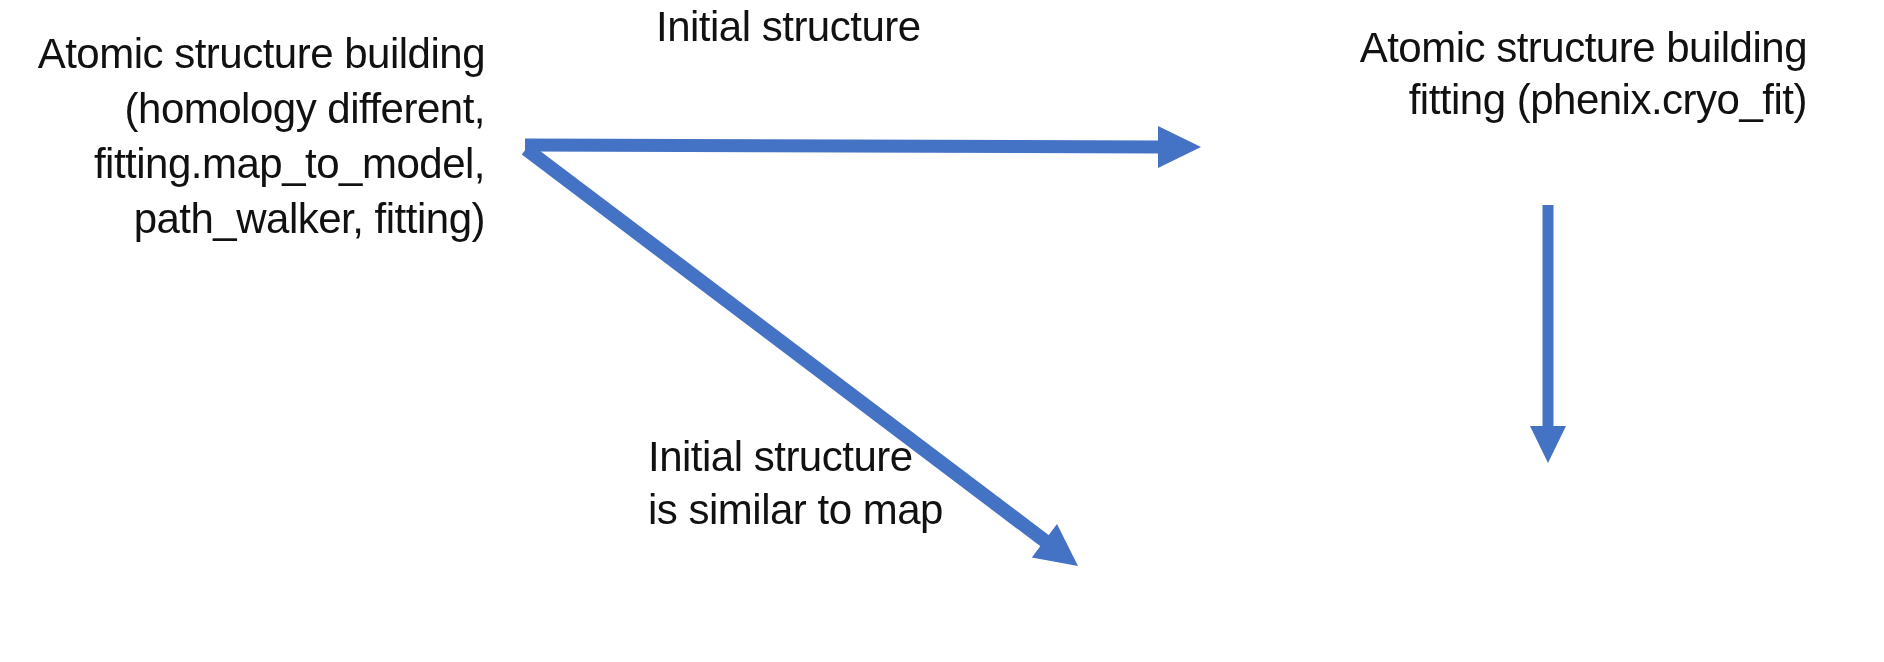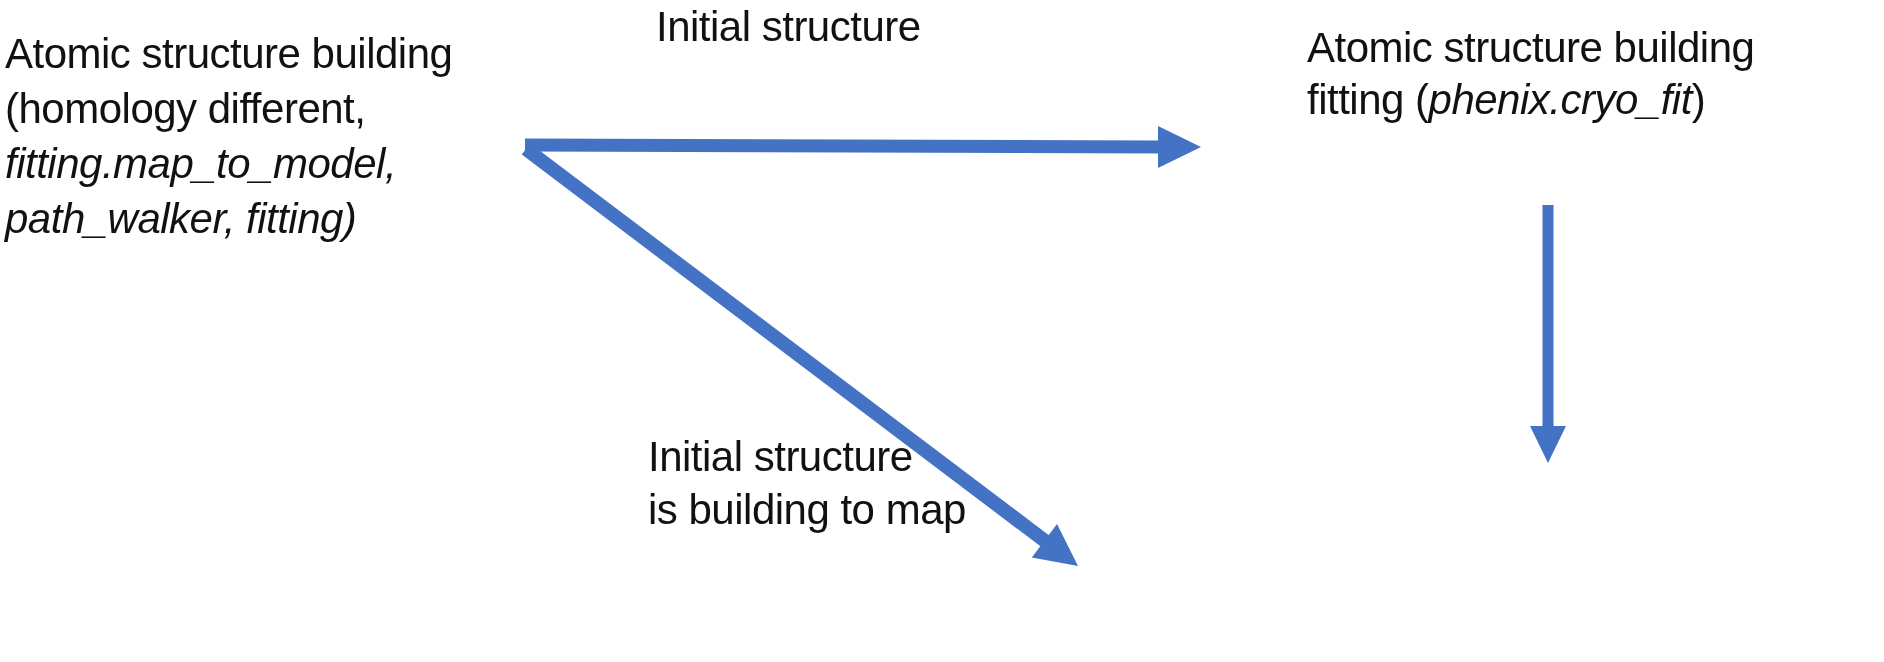--- a/index.html
+++ b/index.html
@@ -22,23 +22,23 @@
     position: absolute;
     left: 0;
     top: 0;
     width: 1884px;
     height: 662px;
   }
   .node, .cond-label {
     position: absolute;
     white-space: nowrap;
   }
-  .node { text-align: left; }
+  .node { text-align: right; }
   .cond-label { text-align: left; }
-  .it { font-style: italic; }
+  .it { }
 
   .node-building   { left: 5px;    top: 26px;  width: 480px; line-height: 55px; }
   .label-different { left: 656px;  top: 0px;                 line-height: 53px; }
   .node-fitting    { left: 1307px; top: 22px;  width: 500px; line-height: 52px; }
   .label-similar   { left: 648px;  top: 430px;               line-height: 53px; }
   .node-refinement { left: 1272px; top: 541px; width: 600px; line-height: 51px; }
 </style>
 </head>
 <body>
 
@@ -73,17 +73,17 @@
     <div>Initial structure</div>
   </div>
 
   <div class="node node-fitting">
     <div>Atomic structure building</div>
     <div><span>fitting (</span><span class="it">phenix.cryo_fit</span><span>)</span></div>
   </div>
 
   <div class="cond-label label-similar">
     <div>Initial structure</div>
-    <div>is building to map</div>
+    <div>is similar to map</div>
   </div>
 
 
 </div>
 
 </body></html>

